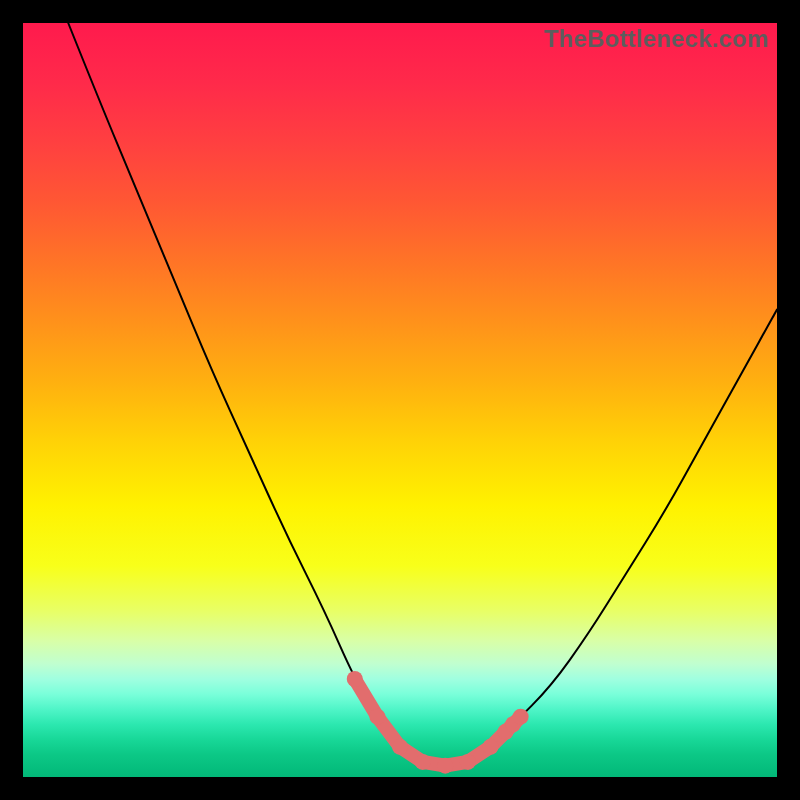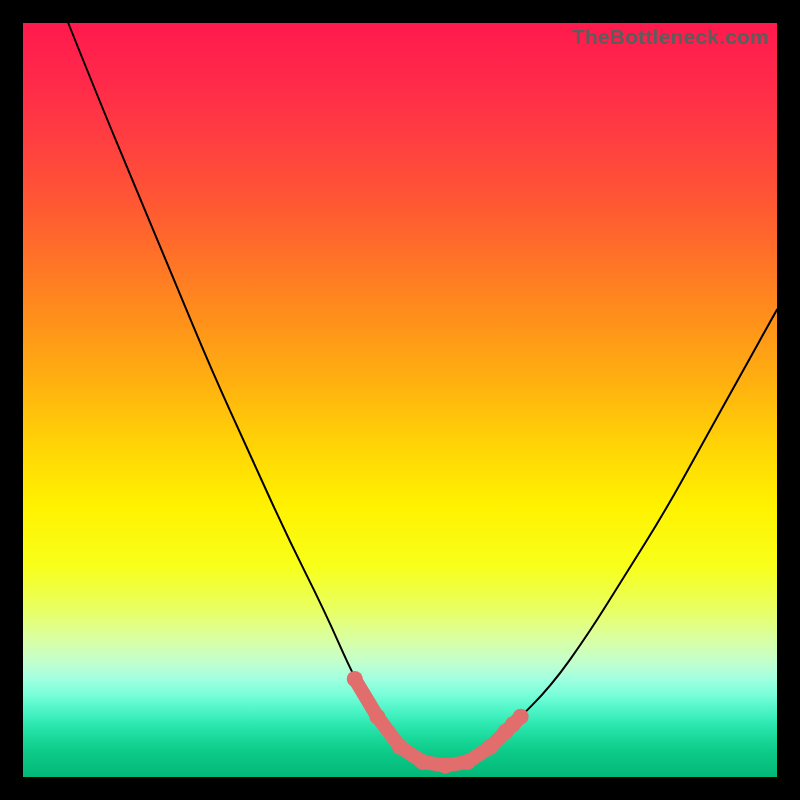--- a/index.html
+++ b/index.html
@@ -45,21 +45,21 @@
       #18d898 95%,
       #0cc886 97%,
       #02b878 100%
     );
   }
   .watermark {
     position: absolute;
     top: 2px;
     right: 8px;
     color: #5d5d5d;
-    font-size: 21px;
+    font-size: 24px;
     font-weight: 600;
     letter-spacing: 0.2px;
     user-select: none;
   }
   svg.curve {
     position: absolute;
     left: 0;
     top: 0;
     width: 754px;
     height: 754px;

